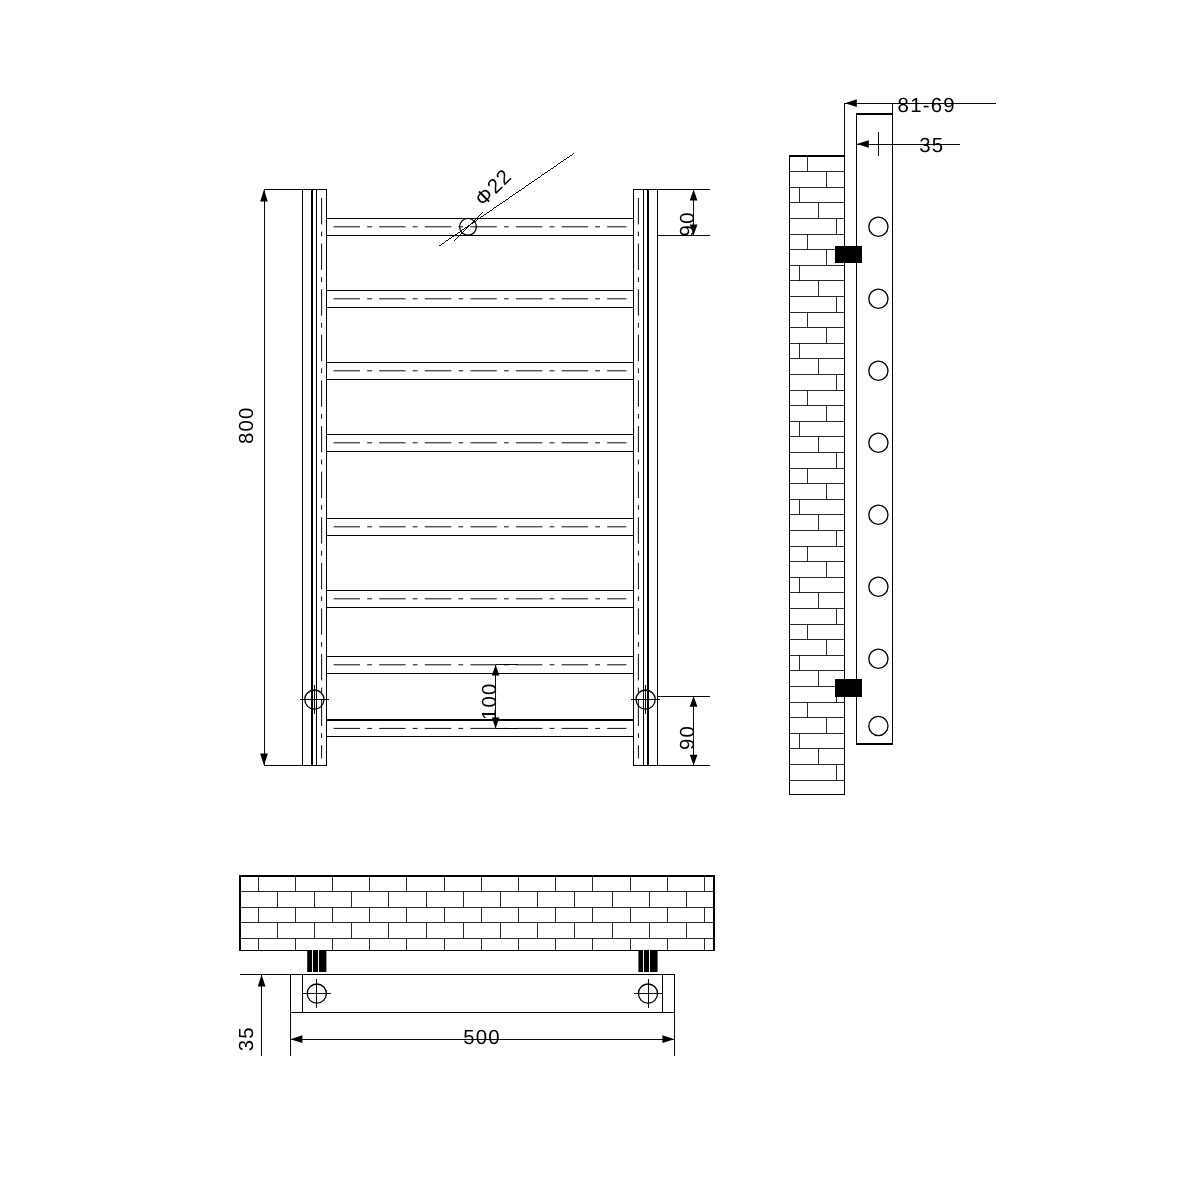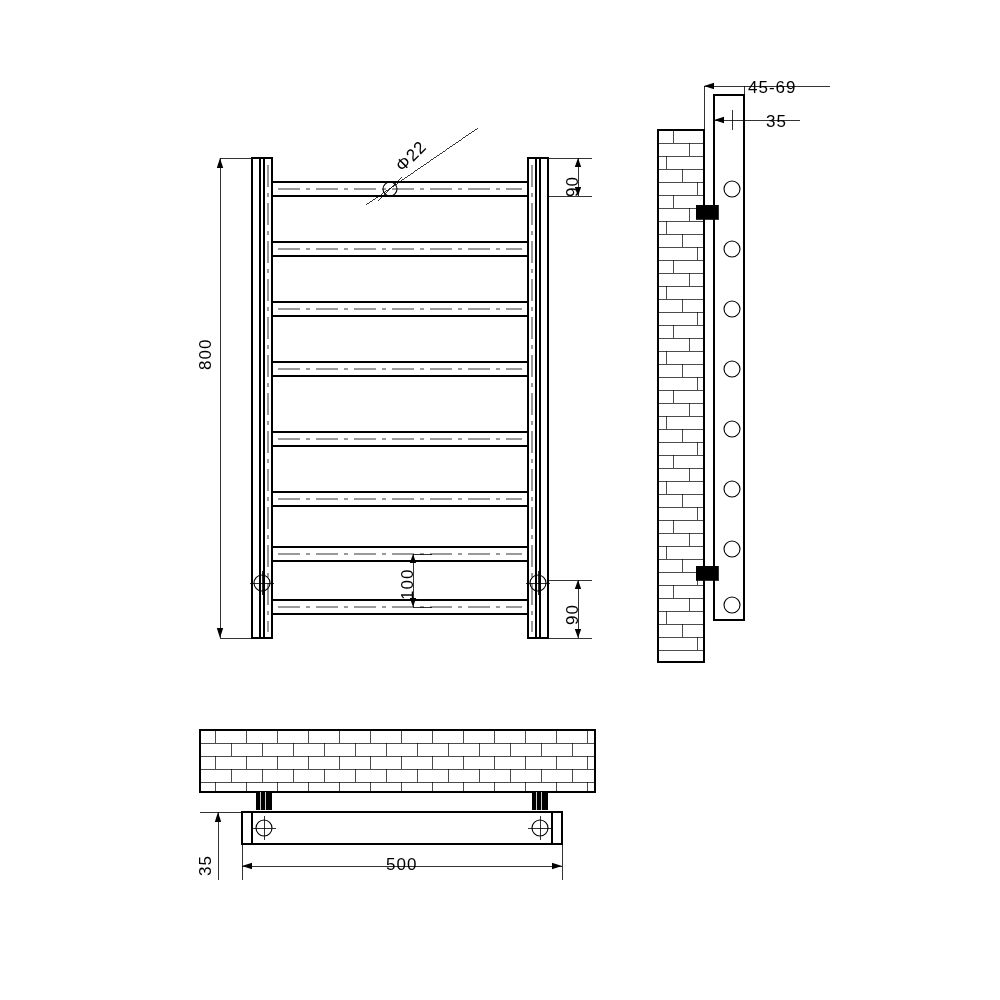--- a/index.html
+++ b/index.html
@@ -422,21 +422,21 @@
   <div style="position:absolute;left:196px;top:370px;transform:rotate(-90deg);transform-origin:left top;font-size:17px;letter-spacing:1px;">800</div>
 
   <div style="position:absolute;left:563px;top:197px;transform:rotate(-90deg);transform-origin:left top;font-size:17px;letter-spacing:1px;">90</div>
 
   <div style="position:absolute;left:563px;top:625px;transform:rotate(-90deg);transform-origin:left top;font-size:17px;letter-spacing:1px;">90</div>
 
   <div style="position:absolute;left:398px;top:600px;transform:rotate(-90deg);transform-origin:left top;font-size:17px;letter-spacing:1px;">100</div>
 
   <div style="position:absolute;left:392px;top:162px;transform:rotate(-45deg);transform-origin:left top;font-size:17px;letter-spacing:1px;">Φ22</div>
 
-  <div style="position:absolute;left:748px;top:78px;font-size:17px;letter-spacing:1px;">45-69</div>
+  <div style="position:absolute;left:748px;top:78px;font-size:17px;letter-spacing:1px;">81-69</div>
 
   <div style="position:absolute;left:766px;top:112px;font-size:17px;letter-spacing:1px;">35</div>
 
   <div style="position:absolute;left:386px;top:855px;font-size:17px;letter-spacing:1px;text-align:center;">500</div>
 
   <div style="position:absolute;left:196px;top:876px;transform:rotate(-90deg);transform-origin:left top;font-size:17px;letter-spacing:1px;">35</div>
 
 </div>
 
 </body></html>

